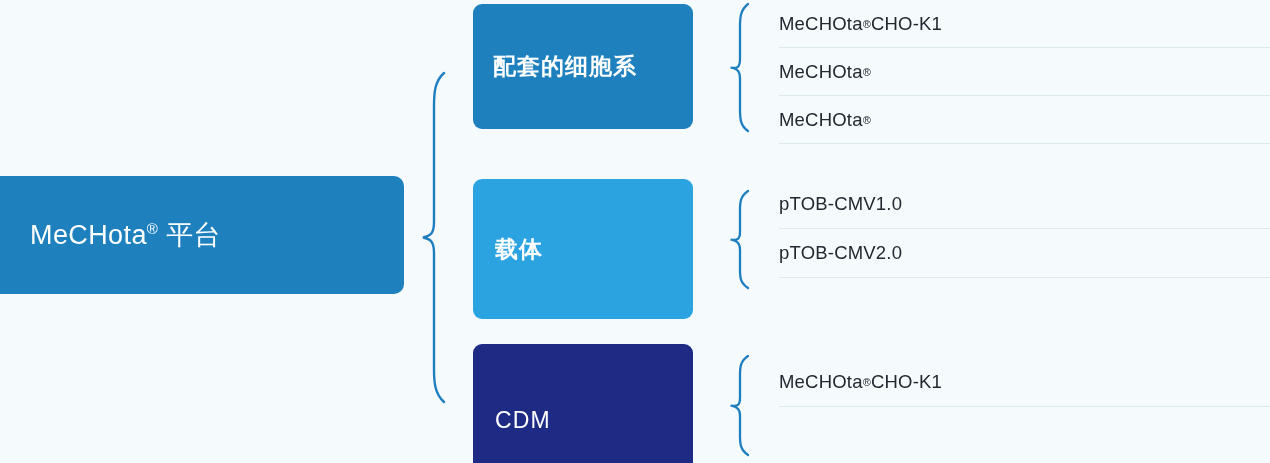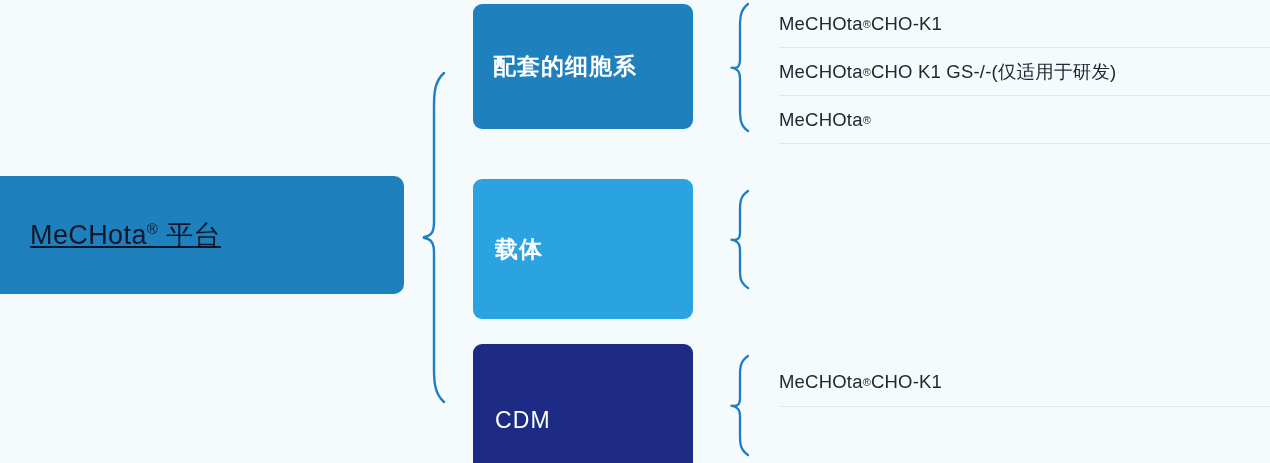--- a/index.html
+++ b/index.html
@@ -17,25 +17,24 @@
     position:absolute;
     left:-14px;top:176px;
     width:418px;height:118px;
     background:#1f80be;
     border-radius:10px;
     display:flex;align-items:center;
     box-sizing:border-box;
     padding-left:44px;
   }
   .root-label{
-    color:#0f172a;
+    color:#ffffff;
     font-size:27px;
     letter-spacing:.4px;
     white-space:nowrap;
-    text-decoration:underline;
   }
   .root-label sup{font-size:15px;vertical-align:super;}
 
   
   .cat-box{
     position:absolute;
     left:473px;
     width:220px;
     border-radius:9px;
     display:flex;align-items:center;
@@ -126,28 +125,39 @@
 
   <div class="item-group" id="grp-0">
     <div class="item">
         <span>MeCHOta</span>
         <sup>®</sup>
         <span> CHO-K1</span>
       </div>
     <div class="item">
         <span>MeCHOta</span>
         <sup>®</sup>
-        <span> CHO K1 GS-/-(仅适用于研发)</span>
       </div>
     <div class="item">
         <span>MeCHOta</span>
         <sup>®</sup>
       </div>
   </div>
 
+  <div class="item-group" id="grp-1">
+    <div class="item">
+        <span>pTOB-CMV1.0</span>
+        <sup></sup>
+        <span></span>
+      </div>
+    <div class="item">
+        <span>pTOB-CMV2.0</span>
+        <sup></sup>
+        <span></span>
+      </div>
+  </div>
 
   <div class="item-group" id="grp-2">
     <div class="item">
         <span>MeCHOta</span>
         <sup>®</sup>
         <span> CHO-K1</span>
       </div>
   </div>
 
 </div>

